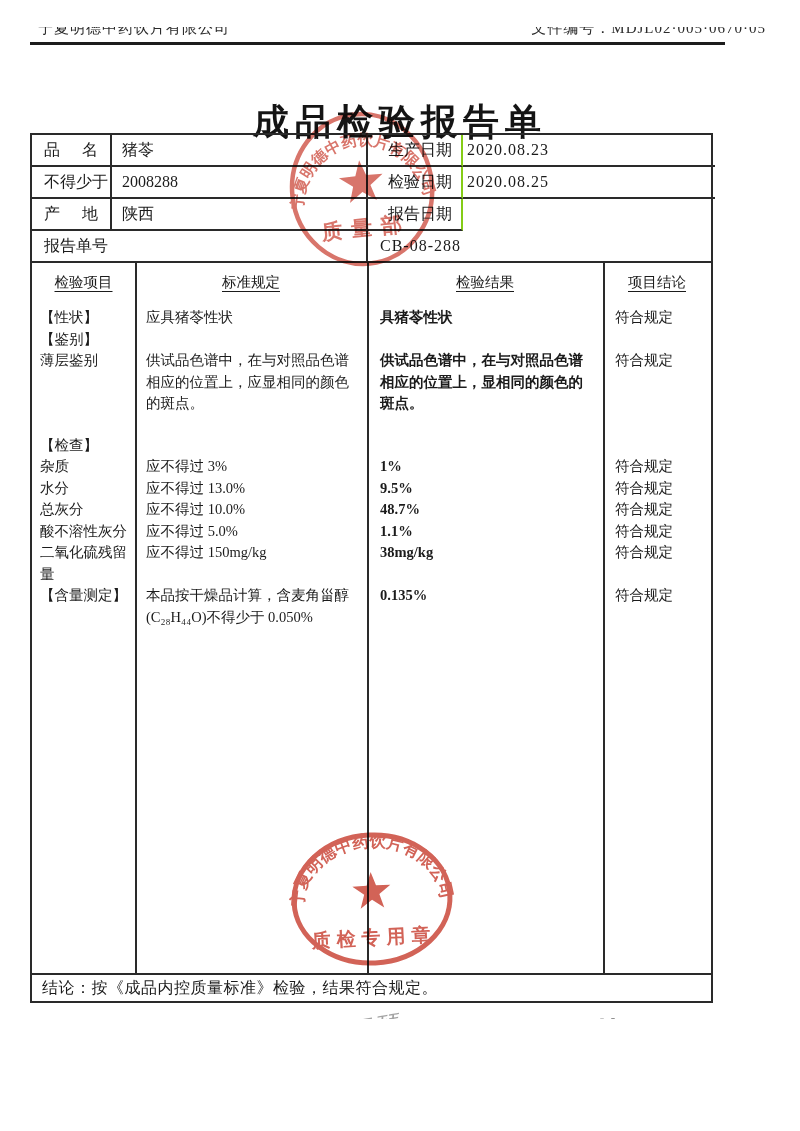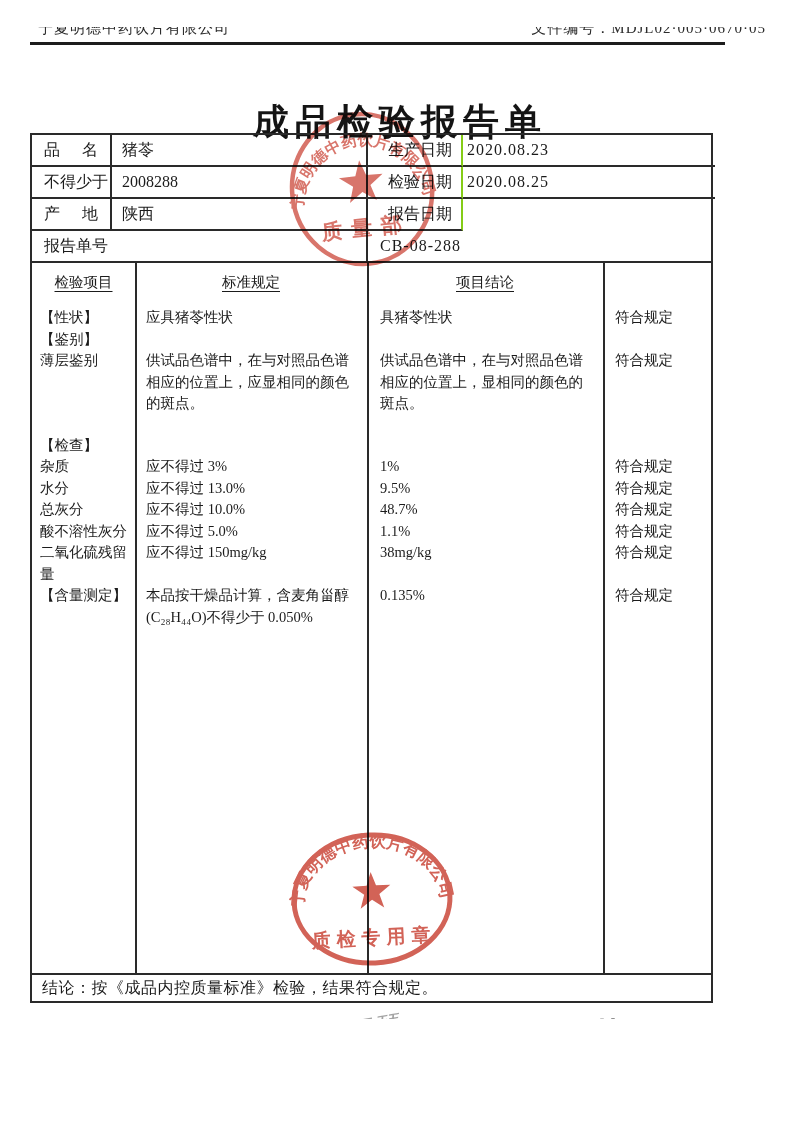--- a/index.html
+++ b/index.html
@@ -35,21 +35,21 @@
   .insp{position:absolute;left:30px;top:261px;width:683px;height:714px;box-sizing:border-box;
     border:2px solid #2a2a2a;}
   .vline{position:absolute;top:0;bottom:0;width:2px;background:#2a2a2a;}
   .insp-grid{position:absolute;left:0;top:0;width:679px;display:grid;
     grid-template-columns:103px 232px 236px 108px;}
   .insp-grid > div{box-sizing:border-box;font-size:14.5px;line-height:21.5px;padding:0;}
   .ih{height:30px;padding-top:9px !important;text-align:center;font-size:15px;}
   .ih span{text-decoration:underline;text-underline-offset:4px;}
   .cell-item{padding-left:8px !important;}
   .cell-std{padding-left:11px !important;padding-right:10px !important;}
-  .cell-res{padding-left:13px !important;padding-right:10px !important;}
+  .cell-res{padding-left:13px !important;padding-right:10px !important;font-weight:bold;}
   .cell-con{padding-left:12px !important;}
   
   .conclusion{position:absolute;left:30px;top:973px;width:683px;height:30px;box-sizing:border-box;
     border:2px solid #2a2a2a;display:flex;align-items:center;padding-left:10px;font-size:16px;letter-spacing:.5px;}
   
   .sig-label{position:absolute;top:1022px;font-size:16px;color:#222;}
   .sig-name{position:absolute;white-space:nowrap;}
   .sig1{left:36px;}
   .sig2{left:270px;}
   .sig3{left:477px;}
@@ -98,20 +98,21 @@
     </div>
   </div>
 
   <div class="insp">
     <div class="vline" style="left:103px"></div>
     <div class="vline" style="left:335px"></div>
     <div class="vline" style="left:571px"></div>
     <div class="insp-grid" id="insp-grid">
       <div class="ih"><span>检验项目</span></div>
       <div class="ih"><span>标准规定</span></div>
+      <div class="ih"><span>检验结果</span></div>
       <div class="ih"><span>项目结论</span></div>
 
     <div style="height: 14px; grid-column: 1 / 5;"></div>
         <div class="cell-item">【性状】</div>
         <div class="cell-std">应具猪苓性状</div>
         <div class="cell-res">具猪苓性状</div>
         <div class="cell-con">符合规定</div>
 
         <div class="cell-item">【鉴别】</div>
         <div class="cell-std"></div>

